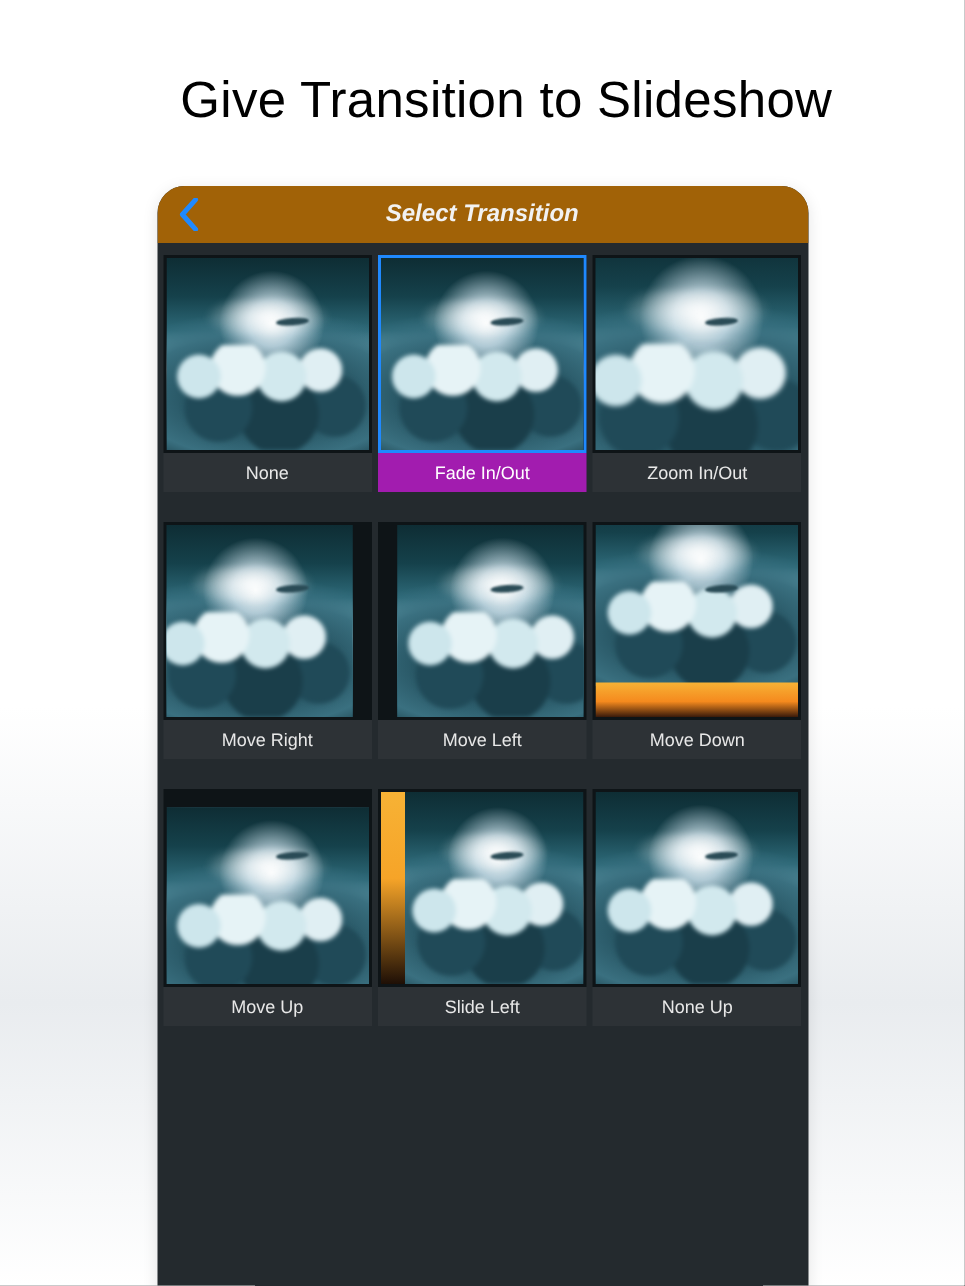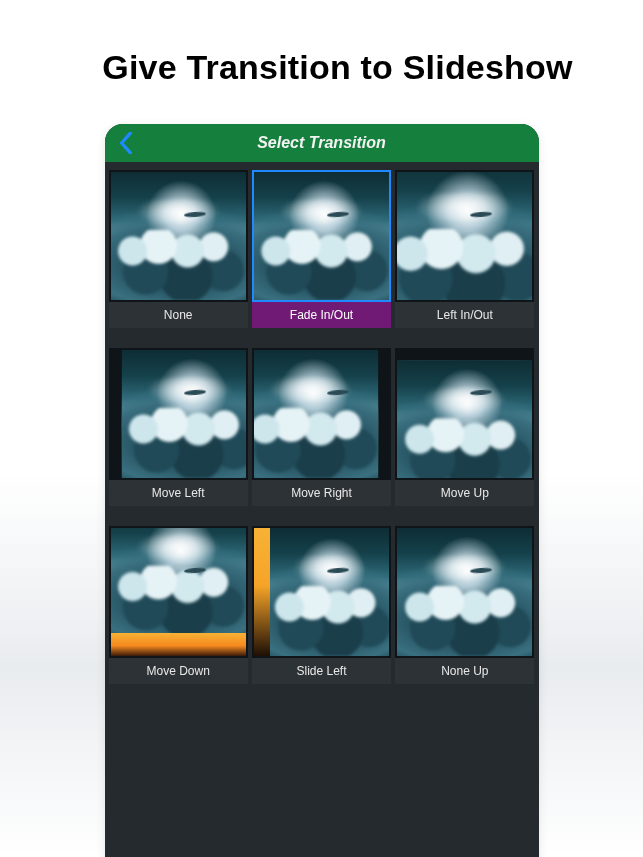--- a/index.html
+++ b/index.html
@@ -9,40 +9,40 @@
     background: linear-gradient(to bottom, #ffffff 0%, #ffffff 55%, #e9ecef 78%, #ffffff 100%);
     position: relative;
     overflow: hidden;
   }
   .promo-title {
     position: absolute;
     top: 48px;
     left: 0; right: 0;
     text-align: center;
     font-size: 34px;
-    font-weight: 700;
+    font-weight: 400;
     color: #000;
     letter-spacing: 0.2px;
     margin-left: 32px;
   }
   .device {
     position: absolute;
     top: 124px;
     left: 50%;
     transform: translateX(-50%);
     width: 434px;
     height: 760px;
     background: #242a2e;
     border-radius: 18px 18px 0 0;
     overflow: hidden;
     box-shadow: 0 2px 10px rgba(0,0,0,0.10);
   }
   .navbar {
     height: 38px;
-    background: #15803d;
+    background: #a16207;
     position: relative;
     display: flex;
     align-items: center;
     justify-content: center;
   }
   .back-btn {
     position: absolute;
     left: 6px;
     top: 0;
     height: 38px;
@@ -155,21 +155,21 @@
 
   .caption {
     height: 26px;
     display: flex;
     align-items: center;
     justify-content: center;
     font-size: 12px;
     color: #e8e8e8;
     background: #2d3236;
   }
-  .cell.selected .caption { background: #701a75; color: #fff; }
+  .cell.selected .caption { background: #a21caf; color: #fff; }
 </style>
 </head>
 <body>
 
 <div class="promo-title">Give Transition to Slideshow</div>
 
 <div class="device">
   <div class="navbar">
     <div class="back-btn">
       <svg viewBox="0 0 12 20">
@@ -193,50 +193,50 @@
             <div class="thumb"></div>
             <div class="wisp"></div>
           </div>
           <div class="caption">Fade In/Out</div>
         </div>
         <div class="cell t-zoom">
           <div class="thumb-wrap">
             <div class="thumb"></div>
             <div class="wisp"></div>
           </div>
-          <div class="caption">Left In/Out</div>
+          <div class="caption">Zoom In/Out</div>
+        </div>
+        <div class="cell t-mright">
+          <div class="thumb-wrap">
+            <div class="thumb"></div>
+            <div class="wisp"></div>
+          </div>
+          <div class="caption">Move Right</div>
         </div>
         <div class="cell t-mleft">
           <div class="thumb-wrap">
             <div class="thumb"></div>
             <div class="wisp"></div>
           </div>
           <div class="caption">Move Left</div>
         </div>
-        <div class="cell t-mright">
-          <div class="thumb-wrap">
-            <div class="thumb"></div>
-            <div class="wisp"></div>
-          </div>
-          <div class="caption">Move Right</div>
+        <div class="cell t-mdown">
+          <div class="thumb-wrap">
+            <div class="thumb"></div>
+            <div class="wisp"></div>
+            <div class="orange"></div>
+          </div>
+          <div class="caption">Move Down</div>
         </div>
         <div class="cell t-mup">
           <div class="thumb-wrap">
             <div class="thumb"></div>
             <div class="wisp"></div>
           </div>
           <div class="caption">Move Up</div>
-        </div>
-        <div class="cell t-mdown">
-          <div class="thumb-wrap">
-            <div class="thumb"></div>
-            <div class="wisp"></div>
-            <div class="orange"></div>
-          </div>
-          <div class="caption">Move Down</div>
         </div>
         <div class="cell t-sleft">
           <div class="thumb-wrap">
             <div class="thumb"></div>
             <div class="wisp"></div>
             <div class="orange"></div>
           </div>
           <div class="caption">Slide Left</div>
         </div>
         <div class="cell t-sup">

